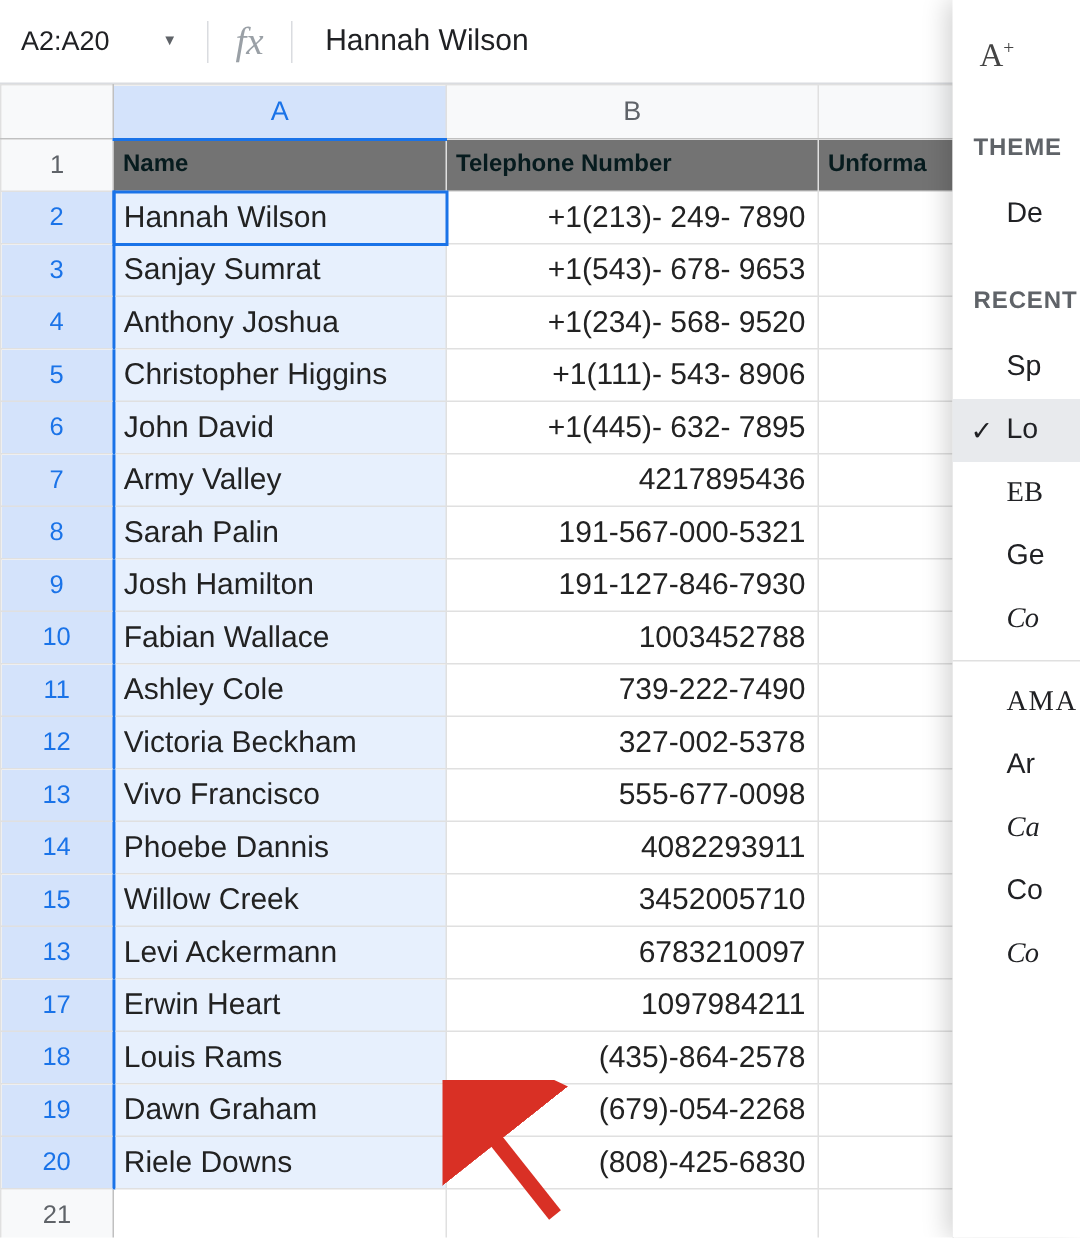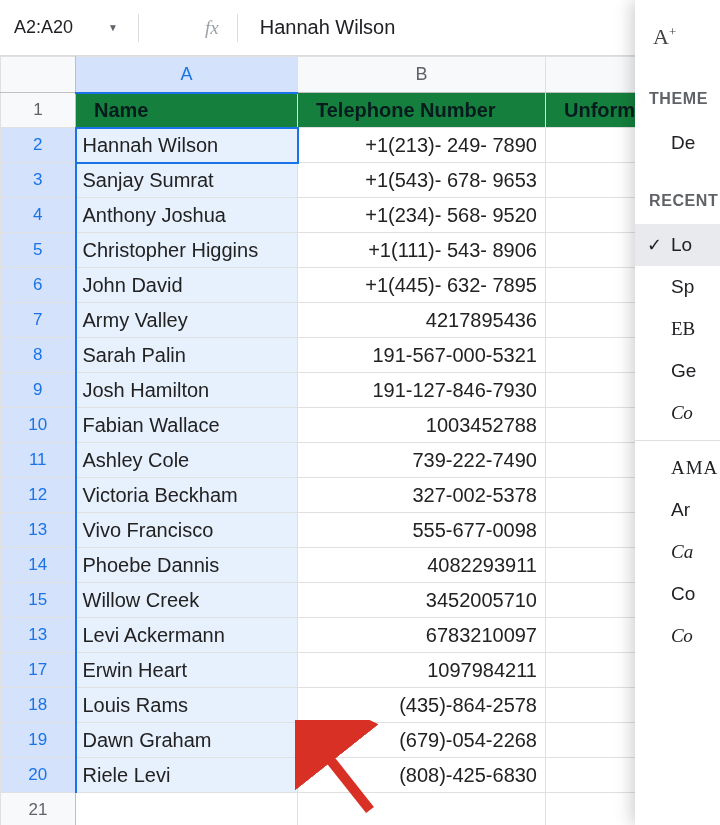--- a/index.html
+++ b/index.html
@@ -35,23 +35,22 @@
   .namebox .dd { color: #5f6368; font-size: 10px; }
   .divider-v {
     width: 1px;
     height: 28px;
     background: #dadce0;
   }
   .fx {
     font-style: italic;
     font-family: "Times New Roman", serif;
     color: #9aa0a6;
-    font-size: 19px;
+    font-size: 26px;
     padding: 0 8px;
-    margin-left: 48px;
   }
   .formula-text {
     font-size: 20px;
     color: #202124;
     padding-left: 12px;
     flex: 1;
   }
 
   
   .sheet {
@@ -100,25 +99,25 @@
   }
   .rowhead.selrow {
     background: #d4e3fb;
     color: #1a73e8;
     border-right: 2px solid #1a73e8;
   }
   .colA { width: 222px; }
   .colB { width: 248px; }
   .colC { width: 90px; }
   .hdrcell {
-    background: #15803d;
+    background: #737373;
     color: #061b1e;
     font-weight: 700;
-    font-size: 20px;
-    padding-left: 18px;
+    font-size: 16px;
+    padding-left: 6px;
   }
   .dataA {
     background: #e7f0fd;
     color: #222;
   }
   .dataB {
     text-align: right;
     color: #222;
     padding-right: 8px;
   }
@@ -320,21 +319,21 @@
           <td class="colC"></td>
         </tr>
     <tr>
           <td class="rowhead selrow">19</td>
           <td class="dataA colA">Dawn Graham</td>
           <td class="dataB colB">(679)-054-2268</td>
           <td class="colC"></td>
         </tr>
     <tr>
           <td class="rowhead selrow">20</td>
-          <td class="dataA colA">Riele Levi</td>
+          <td class="dataA colA">Riele Downs</td>
           <td class="dataB colB">(808)-425-6830</td>
           <td class="colC"></td>
         </tr>
     <tr>
           <td class="rowhead">21</td>
           <td class="colA"></td>
           <td class="colB"></td>
           <td class="colC"></td>
         </tr>
   </tbody>
@@ -351,22 +350,22 @@
   <line x1="75" y1="90" x2="18" y2="18" stroke="#d93025" stroke-width="10" marker-end="url(#ah)"></line>
 </svg>
 
 <div class="right-panel">
   <div class="rp-icon">
     <span>A</span><span class="plus">+</span>
   </div>
   <div class="rp-section">THEME</div>
   <div class="rp-item">De</div>
   <div class="rp-section">RECENT</div>
+  <div class="rp-item">Sp</div>
   <div class="rp-item sel">Lo</div>
-  <div class="rp-item">Sp</div>
   <div class="rp-item serif">EB</div>
   <div class="rp-item">Ge</div>
   <div class="rp-item cond">Co</div>
   <div style="border-top:1px solid #e0e0e0;margin:6px 0"></div>
   <div class="rp-item ama">AMA</div>
   <div class="rp-item">Ar</div>
   <div class="rp-item script">Ca</div>
   <div class="rp-item">Co</div>
   <div class="rp-item cond">Co</div>
 </div>

